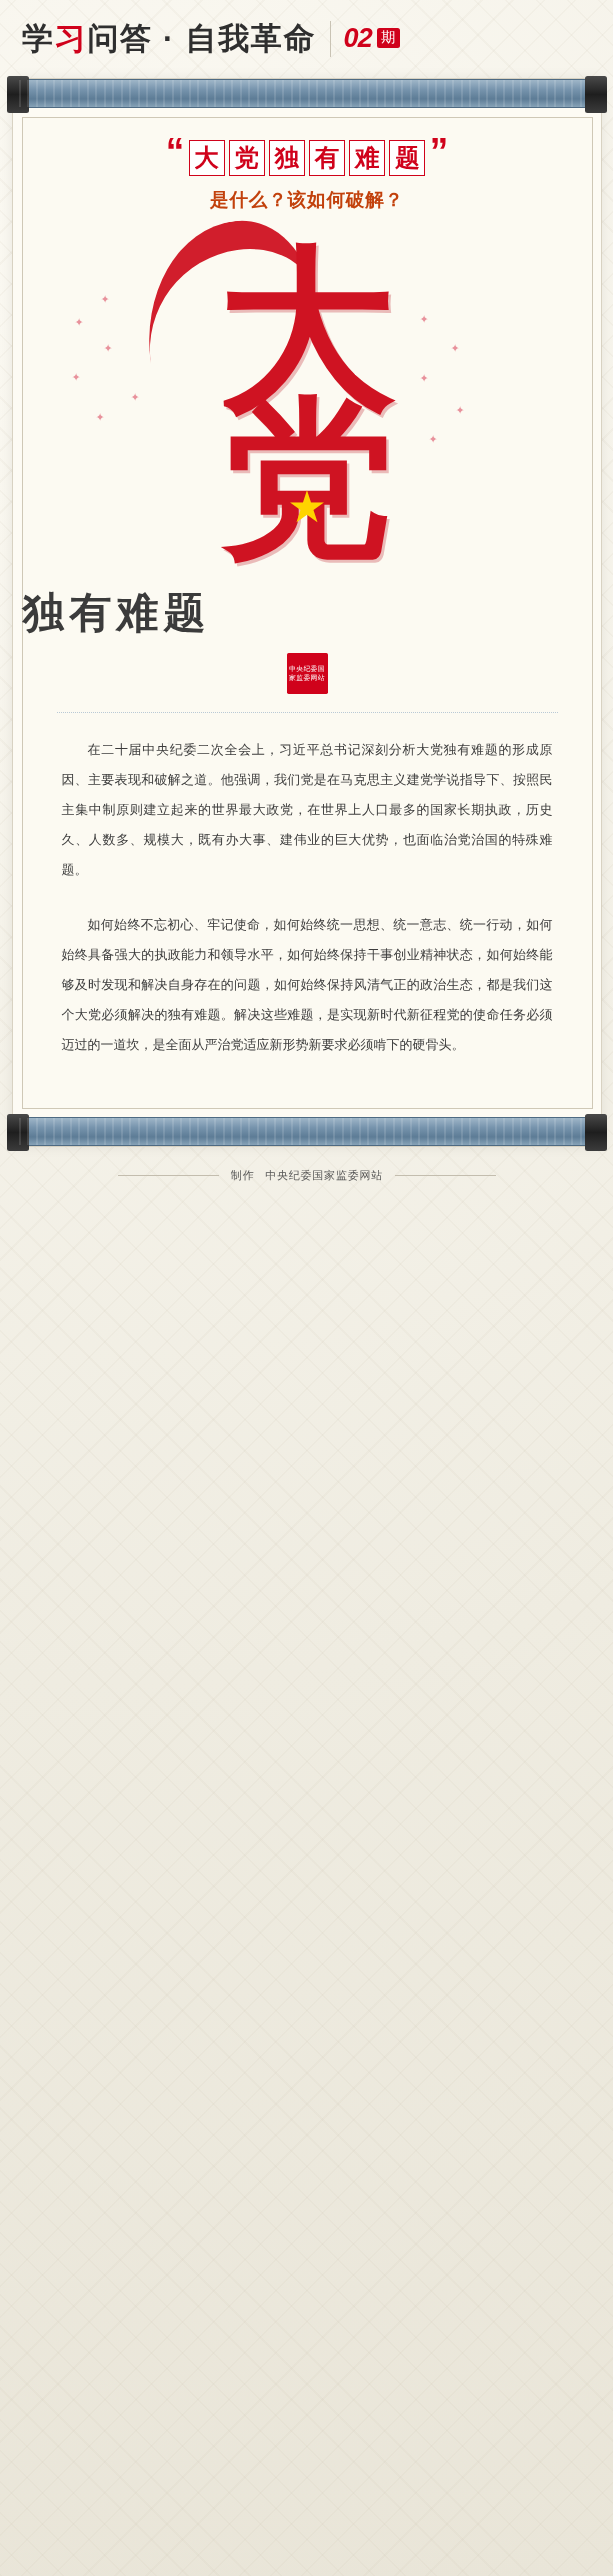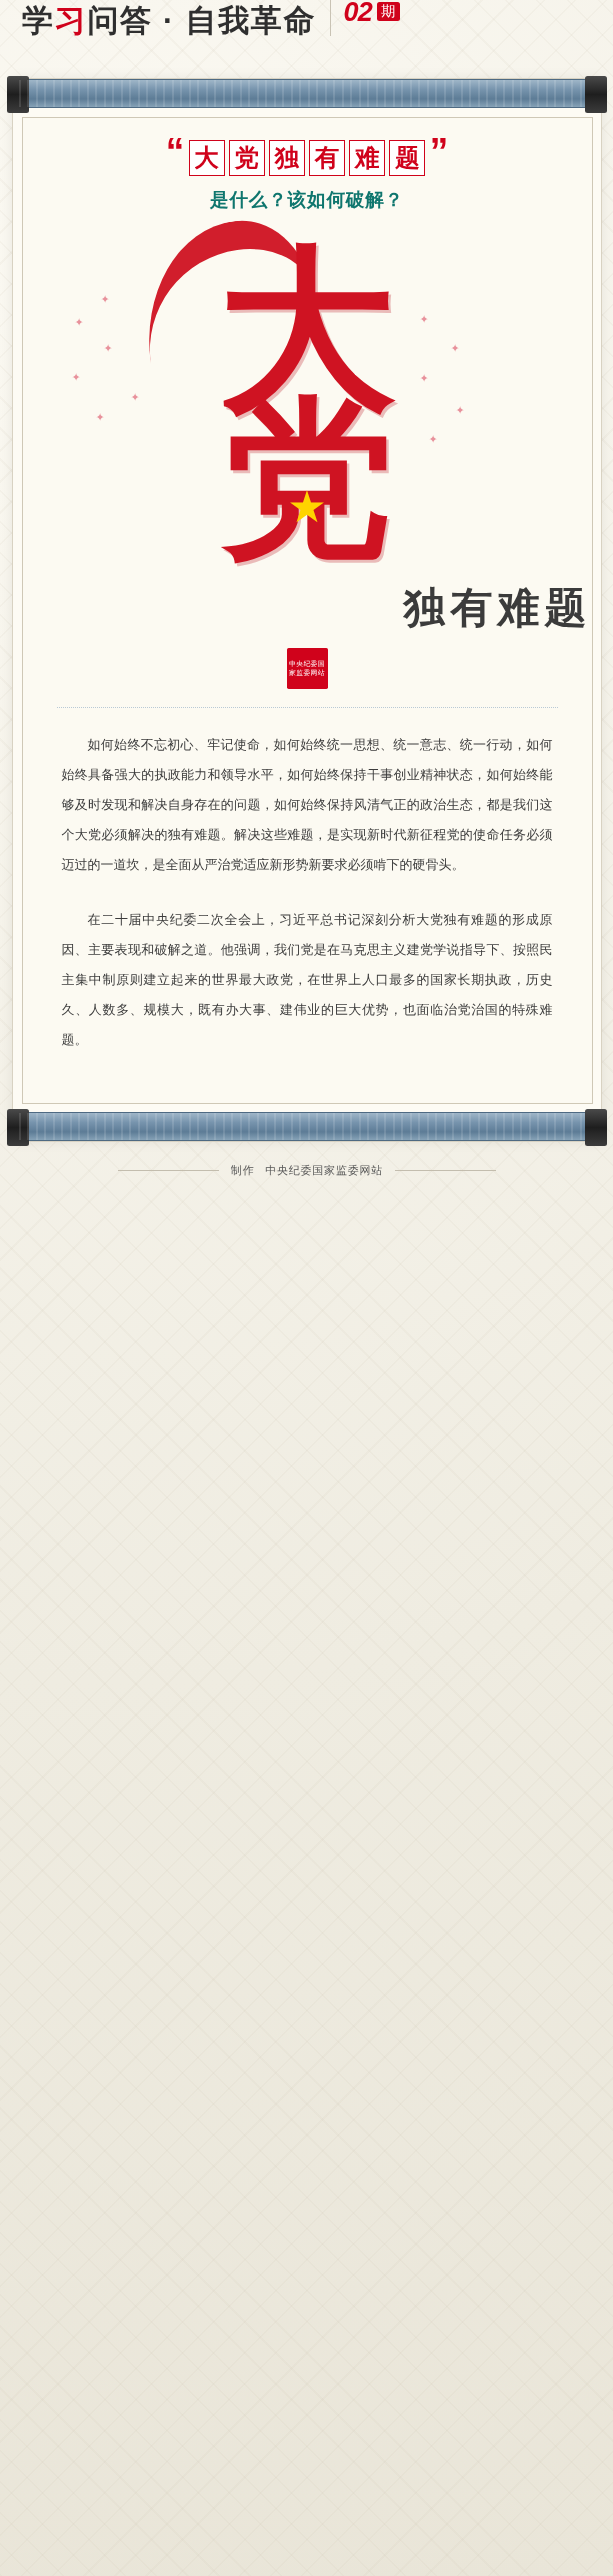--- a/index.html
+++ b/index.html
@@ -28,21 +28,21 @@
       repeating-linear-gradient(-45deg, rgba(200,190,170,0.10) 0px, rgba(200,190,170,0.10) 1.7px, transparent 1.7px, transparent 22px);
     pointer-events: none;
   }
 
   
   .header {
     position: relative;
     height: 78px;
     padding: 0 22px;
     display: flex;
-    align-items: flex-start;
+    align-items: center;
     box-sizing: border-box;
   }
   .header-title {
     font-size: 31px;
     font-weight: bold;
     letter-spacing: 1.7px;
     color: #2f2f2f;
     white-space: nowrap;
   }
   .header-title .hl {
@@ -148,21 +148,21 @@
     width: 34px;
     height: 34px;
     line-height: 34px;
     text-align: center;
     background: #fff;
   }
   .sub-question {
     margin-top: 10px;
     font-size: 18.6px;
     font-weight: bold;
-    color: #0f766e;
+    color: #c2410c;
     letter-spacing: 0.8px;
   }
 
   
   .art {
     position: relative;
     height: 364px;
     margin-top: 3.4px;
   }
   .big-char {
@@ -207,21 +207,22 @@
     opacity: 0.95;
   }
   .flock {
     position: absolute;
     color: #e8919b;
     font-size: 11px;
     line-height: 1;
   }
   .sub-big {
     position: relative;
-    text-align: right;
+    margin-top: 5px;
+    text-align: left;
     font-family: "DejaVu Serif", serif;
     font-size: 42px;
     font-weight: bold;
     color: #3b3b3b;
     letter-spacing: 5px;
   }
   .seal {
     margin: 12px auto 0;
     width: 41px;
     height: 41px;
@@ -329,22 +330,22 @@
         <div class="big-char big-dang">党</div>
         <div class="star">★</div>
       </div>
 
       <div class="sub-big">独有难题</div>
       <div class="seal">中央纪委国家监委网站</div>
 
       <div class="dotted-sep"></div>
 
       <div class="body-text">
+        <p>在二十届中央纪委二次全会上，习近平总书记深刻分析大党独有难题的形成原因、主要表现和破解之道。他强调，我们党是在马克思主义建党学说指导下、按照民主集中制原则建立起来的世界最大政党，在世界上人口最多的国家长期执政，历史久、人数多、规模大，既有办大事、建伟业的巨大优势，也面临治党治国的特殊难题。</p>
         <p>如何始终不忘初心、牢记使命，如何始终统一思想、统一意志、统一行动，如何始终具备强大的执政能力和领导水平，如何始终保持干事创业精神状态，如何始终能够及时发现和解决自身存在的问题，如何始终保持风清气正的政治生态，都是我们这个大党必须解决的独有难题。解决这些难题，是实现新时代新征程党的使命任务必须迈过的一道坎，是全面从严治党适应新形势新要求必须啃下的硬骨头。</p>
-        <p>在二十届中央纪委二次全会上，习近平总书记深刻分析大党独有难题的形成原因、主要表现和破解之道。他强调，我们党是在马克思主义建党学说指导下、按照民主集中制原则建立起来的世界最大政党，在世界上人口最多的国家长期执政，历史久、人数多、规模大，既有办大事、建伟业的巨大优势，也面临治党治国的特殊难题。</p>
       </div>
     </div>
 
     <div class="rod">
       <div class="rod-pattern"></div>
     </div>
   </div>
 
   <div class="footer">
     <span class="line"></span>

